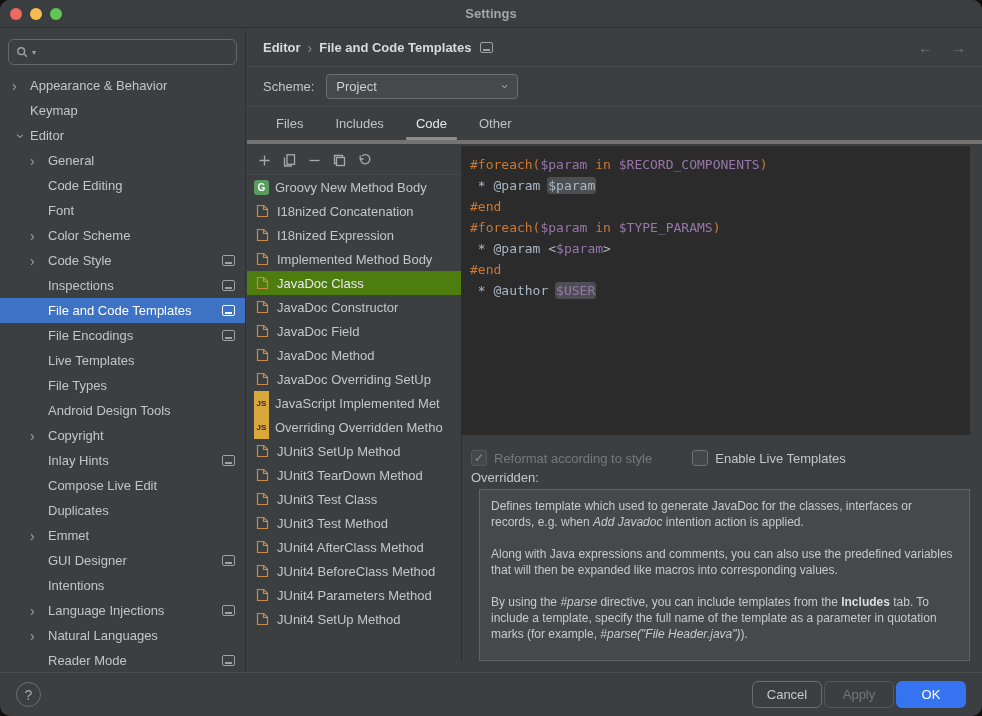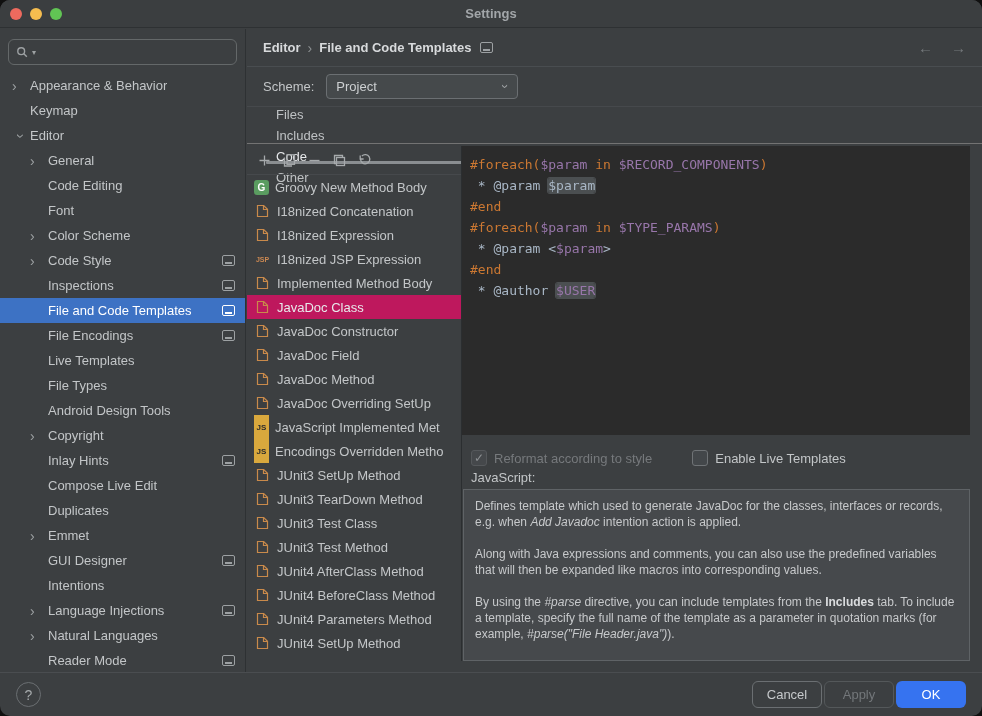--- a/index.html
+++ b/index.html
@@ -34,53 +34,53 @@
   .content { position: absolute; left: 247px; top: 29px; right: 0; bottom: 44px; }
   .breadcrumb-row { height: 38px; display: flex; align-items: center; padding: 0 16px; border-bottom: 1px solid #494d50; }
   .crumb { font-weight: 700; color: #d8dadc; }
   .crumb-sep { color: #8c9092; margin: 0 7px; font-size: 14px; }
   .crumb-badge { margin-left: 9px; }
   .nav-arrows { margin-left: auto; display: flex; gap: 18px; color: #75797c; font-size: 15px; }
   .scheme-row { height: 40px; display: flex; align-items: center; padding: 0 16px; border-bottom: 1px solid #46494c; }
   .scheme-label { margin-right: 12px; }
   .combo { width: 192px; height: 25px; background: #45494b; border: 1px solid #6b6f72; border-radius: 4px; display: flex; align-items: center; padding: 0 4px 0 9px; color: #cdd0d2; }
   .combo-caret { margin-left: auto; display: inline-block; transform: rotate(90deg); color: #9da1a3; font-size: 13px; width: 16px; text-align: center; }
-  .tabs-row { height: 37px; display: flex; align-items: stretch; padding: 0 16px; border-bottom: 1px solid #737373; gap: 6px; flex-direction: column; }
+  .tabs-row { height: 37px; display: flex; align-items: stretch; padding: 0 16px; border-bottom: 4px solid #737373; gap: 6px; }
   .tab { display: flex; align-items: center; padding: 0 13px; position: relative; color: #bfc2c4; }
   .tab.active { color: #e6e8ea; }
   .tab.active::after { content: ''; position: absolute; left: 3px; right: 3px; bottom: 0; height: 3px; background: #8a8e91; border-radius: 1px; }
 
   
   .main { position: absolute; left: 0; right: 0; top: 117px; bottom: 11px; display: flex; }
   .list-panel { width: 215px; flex: none; border-right: 1px solid #2b2e30; display: flex; flex-direction: column; }
   .list-toolbar { height: 29px; flex: none; display: flex; align-items: center; padding: 0 5px; gap: 1px; border-bottom: 1px solid #46494c; }
   .tool-btn { width: 24px; height: 22px; background: transparent; border: none; display: flex; align-items: center; justify-content: center; border-radius: 3px; }
   .tmpl-list { flex: 1; overflow: hidden; }
   .tmpl-row { height: 24px; display: flex; align-items: center; padding-left: 7px; white-space: nowrap; overflow: hidden; color: #c3c6c8; }
-  .tmpl-row.selected { background: #be185d; color: #e8eaec; }
+  .tmpl-row.selected { background: #4d7c0f; color: #e8eaec; }
   .tmpl-icon { width: 17px; height: 16px; margin-right: 6px; flex: none; display: flex; align-items: center; justify-content: center; }
   .icon-groovy { background: #5a9c60; color: #fff; font-size: 10px; font-weight: 700; border-radius: 3px; width: 15px; height: 15px; }
   .icon-js { background: #d9a83d; color: #2b2b2b; font-size: 8px; font-weight: 700; border-radius: 2px; width: 15px; height: 29px; }
   .icon-jsp { color: #cc8952; font-size: 7px; font-weight: 700; }
 
   
   .editor-col { flex: 1; display: flex; flex-direction: column; margin-right: 12px; min-width: 0; }
   .code-editor { height: 289px; flex: none; background: #2b2b2b; padding: 8px 0 0 8px; font-family: "DejaVu Sans Mono", monospace; font-size: 13px; line-height: 21px; overflow: hidden; }
   .code-line { white-space: pre; }
   .tok-d { color: #cc7832; } .tok-v { color: #9876aa; } .tok-p { color: #a9b7c6; }
   .tok-hl { background: #4b4f51; border-radius: 2px; box-shadow: 0 0 0 1px #4b4f51; }
   .options-row { height: 31px; flex: none; display: flex; align-items: flex-end; padding-left: 9px; gap: 40px; }
   .cb-wrap { display: flex; align-items: center; gap: 7px; }
   .cb { width: 16px; height: 16px; border-radius: 3px; border: 1px solid #6f7376; background: #43474a; position: relative; flex: none; }
   .cb.checked::after { content: '✓'; position: absolute; inset: 0; display: flex; align-items: center; justify-content: center; font-size: 12px; color: #aeb2b4; }
   .cb.disabled { background: #45484b; border-color: #55585b; }
   .cb.disabled::after { color: #8b8f92; }
   .disabled-label { color: #76797c; }
   .desc-label-row { height: 23px; flex: none; display: flex; align-items: flex-end; padding: 0 0 4px 9px; }
-  .desc-panel { flex: 1; margin-left: 1px; background: #46494c; border: 1px solid #5f6366; padding: 8px 11px; font-size: 12px; line-height: 16px; color: #c7c9cb; overflow: hidden; }
+  .desc-panel { flex: 1; margin-left: 17px; background: #46494c; border: 1px solid #5f6366; padding: 8px 11px; font-size: 12px; line-height: 16px; color: #c7c9cb; overflow: hidden; }
   .desc-panel p { margin: 0 0 16px; }
   .seg-i { font-style: italic; } .seg-b { font-weight: 700; color: #dadcde; }
 
   
   .footer { position: absolute; left: 0; right: 0; bottom: 0; height: 44px; border-top: 1px solid #4a4d50; display: flex; align-items: center; padding: 0 16px; }
   .help-btn { width: 25px; height: 25px; border-radius: 50%; border: 1px solid #6b6f72; background: transparent; color: #a6aaac; font-size: 14px; display: flex; align-items: center; justify-content: center; font-family: inherit; }
   .footer-btns { margin-left: auto; display: flex; gap: 2px; }
   .btn { min-width: 70px; height: 27px; border-radius: 6px; display: flex; align-items: center; justify-content: center; font-size: 13px; border: 1px solid transparent; background: transparent; font-family: inherit; padding: 0 12px; }
   .btn-cancel { border-color: #6b6f72; color: #c6c9cb; }
   .btn-apply { border-color: #54585a; color: #73777a; }
@@ -291,24 +291,20 @@
             <div class="tmpl-row">
               <span class="tmpl-icon icon-template">
                 <svg width="13" height="14" viewBox="0 0 13 14" fill="none" stroke="#c98a4b" stroke-width="1.2">
                   <path d="M1.5 1.5h6.2l3.8 3.8v7.2h-10z"></path>
                   <path d="M7.5 1.5v4h4"></path>
                 </svg>
               </span>
               <span class="tmpl-label">I18nized Expression</span>
             </div>
             <div class="tmpl-row">
-              <span class="tmpl-icon icon-jsp">JSP</span>
-              <span class="tmpl-label">I18nized JSP Expression</span>
-            </div>
-            <div class="tmpl-row">
               <span class="tmpl-icon icon-template">
                 <svg width="13" height="14" viewBox="0 0 13 14" fill="none" stroke="#c98a4b" stroke-width="1.2">
                   <path d="M1.5 1.5h6.2l3.8 3.8v7.2h-10z"></path>
                   <path d="M7.5 1.5v4h4"></path>
                 </svg>
               </span>
               <span class="tmpl-label">Implemented Method Body</span>
             </div>
             <div class="tmpl-row selected">
               <span class="tmpl-icon icon-template">
@@ -354,21 +350,21 @@
                 </svg>
               </span>
               <span class="tmpl-label">JavaDoc Overriding SetUp</span>
             </div>
             <div class="tmpl-row">
               <span class="tmpl-icon icon-js">JS</span>
               <span class="tmpl-label">JavaScript Implemented Met</span>
             </div>
             <div class="tmpl-row">
               <span class="tmpl-icon icon-js">JS</span>
-              <span class="tmpl-label">Encodings Overridden Metho</span>
+              <span class="tmpl-label">Overriding Overridden Metho</span>
             </div>
             <div class="tmpl-row">
               <span class="tmpl-icon icon-template">
                 <svg width="13" height="14" viewBox="0 0 13 14" fill="none" stroke="#c98a4b" stroke-width="1.2">
                   <path d="M1.5 1.5h6.2l3.8 3.8v7.2h-10z"></path>
                   <path d="M7.5 1.5v4h4"></path>
                 </svg>
               </span>
               <span class="tmpl-label">JUnit3 SetUp Method</span>
             </div>
@@ -451,21 +447,21 @@
           <div class="cb-wrap">
             <span class="cb checked disabled"></span>
             <span class="cb-label disabled-label">Reformat according to style</span>
           </div>
           <div class="cb-wrap">
             <span class="cb"></span>
             <span class="cb-label">Enable Live Templates</span>
           </div>
         </div>
         <div class="desc-label-row">
-          <span>JavaScript:</span>
+          <span>Overridden:</span>
         </div>
         <div class="desc-panel">
             <p><span>Defines template which used to generate JavaDoc for the classes, interfaces or records, e.g. when </span><span class="seg-i">Add Javadoc</span><span> intention action is applied.</span></p>
             <p><span>Along with Java expressions and comments, you can also use the predefined variables that will then be expanded like macros into corresponding values.</span></p>
             <p><span>By using the </span><span class="seg-i">#parse</span><span> directive, you can include templates from the </span><span class="seg-b">Includes</span><span> tab. To include a template, specify the full name of the template as a parameter in quotation marks (for example, </span><span class="seg-i">#parse("File Header.java")</span><span>).</span></p>
             <p><span>Predefined variables take the following values:</span></p>
           </div>
       </div>
     </div>
   </div>

